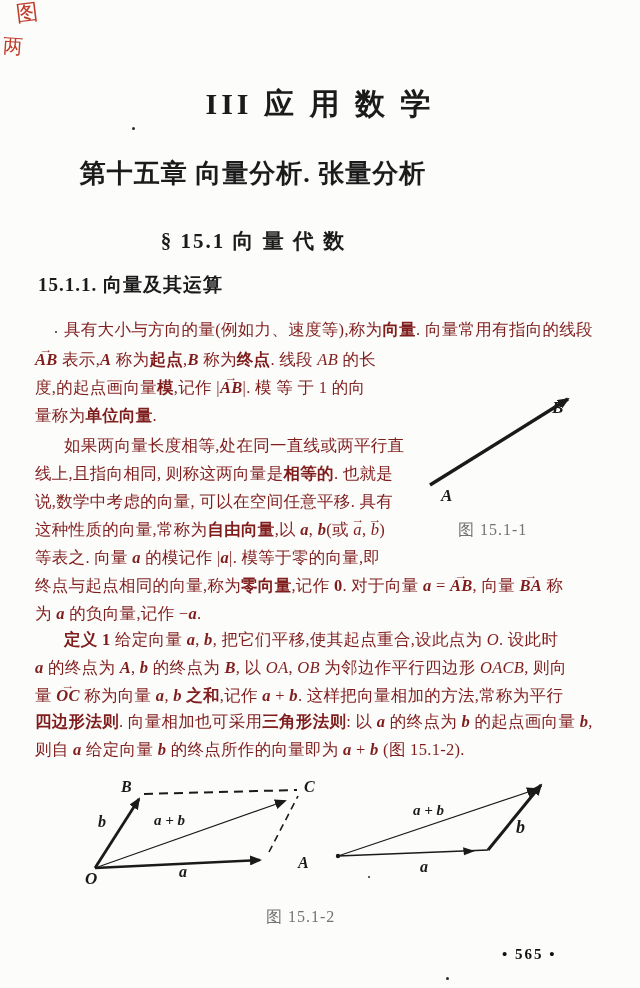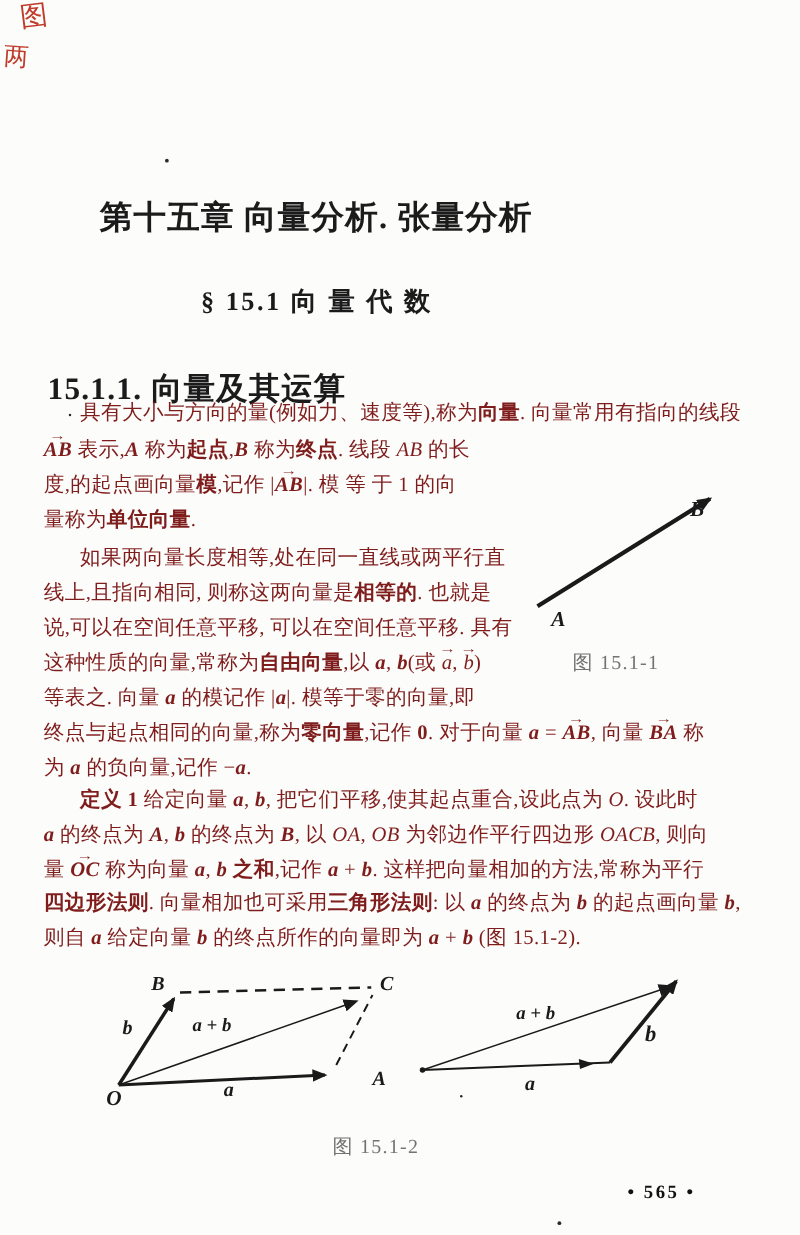--- a/index.html
+++ b/index.html
@@ -10,22 +10,22 @@
   }
   .stamp{position:absolute;color:#bf3b2b;font-family:"Liberation Serif",serif;line-height:1;}
   .stamp1{left:16px;top:2px;font-size:22px;transform:rotate(-7deg);}
   .stamp2{left:3px;top:36px;font-size:20px;transform:rotate(4deg);}
   .part-title{position:absolute;left:0;top:84px;width:640px;text-align:center;
     font-size:30px;font-weight:700;letter-spacing:4px;margin:0;}
   .chapter-title{position:absolute;left:0;top:156px;width:506px;text-align:center;
     font-size:26px;font-weight:700;letter-spacing:1px;margin:0;}
   .section-title{position:absolute;left:0;top:227px;width:507px;text-align:center;
     font-size:21px;font-weight:700;letter-spacing:2px;margin:0;}
-  .subsection-title{position:absolute;left:38px;top:294px;
-    font-size:25px;font-weight:700;letter-spacing:1px;margin:0;}
+  .subsection-title{position:absolute;left:38px;top:272px;
+    font-size:19px;font-weight:700;letter-spacing:1px;margin:0;}
   .tl{position:absolute;white-space:nowrap;font-size:16.5px;line-height:1;
     letter-spacing:0.3px;color:#7f1d1d;}
   .seg-n{}
   .seg-b{font-weight:700;}
   .seg-i{font-style:italic;}
   .seg-bi{font-style:italic;font-weight:700;}
   .seg-v,.seg-vb{font-style:italic;position:relative;display:inline-block;}
   .seg-v::after,.seg-vb::after{
     content:"→";position:absolute;left:50%;top:-0.70em;
     transform:translateX(-50%) scaleX(1.25);
@@ -39,32 +39,33 @@
   .speck{position:absolute;background:#2a2a2a;border-radius:50%;}
 </style>
 </head>
 <body>
 
 <div class="page">
 
   <div class="stamp stamp1">图</div>
   <div class="stamp stamp2">两</div>
 
+  <h1 class="part-title">III  应 用 数 学</h1>
   <h2 class="chapter-title">第十五章   向量分析. 张量分析</h2>
   <h3 class="section-title">§ 15.1   向 量 代 数</h3>
   <h4 class="subsection-title">15.1.1.   向量及其运算</h4>
 
   <div id="text-lines">
       <div class="tl" style="left: 64px; top: 322px;"><span class="seg-n">具有大小与方向的量(例如力、速度等),称为</span><span class="seg-b">向量</span><span class="seg-n">.  向量常用有指向的线段</span></div>
       <div class="tl" style="left: 35px; top: 352px;"><span class="seg-vb">AB</span><span class="seg-n"> 表示,</span><span class="seg-bi">A</span><span class="seg-n"> 称为</span><span class="seg-b">起点</span><span class="seg-n">,</span><span class="seg-bi">B</span><span class="seg-n"> 称为</span><span class="seg-b">终点</span><span class="seg-n">.   线段 </span><span class="seg-i">AB</span><span class="seg-n"> 的长</span></div>
       <div class="tl" style="left: 35px; top: 380px;"><span class="seg-n">度,的起点画向量</span><span class="seg-b">模</span><span class="seg-n">,记作  |</span><span class="seg-vb">AB</span><span class="seg-n">|.   模 等 于 1 的向</span></div>
       <div class="tl" style="left: 35px; top: 408px;"><span class="seg-n">量称为</span><span class="seg-b">单位向量</span><span class="seg-n">.</span></div>
       <div class="tl" style="left: 64px; top: 438px;"><span class="seg-n">如果两向量长度相等,处在同一直线或两平行直</span></div>
       <div class="tl" style="left: 35px; top: 466px;"><span class="seg-n">线上,且指向相同, 则称这两向量是</span><span class="seg-b">相等的</span><span class="seg-n">.   也就是</span></div>
-      <div class="tl" style="left: 35px; top: 494px;"><span class="seg-n">说,可以在空间任意平移, 可以在空间任意平移.   具有</span></div>
+      <div class="tl" style="left: 35px; top: 494px;"><span class="seg-n">说,数学中考虑的向量, 可以在空间任意平移.   具有</span></div>
       <div class="tl" style="left: 35px; top: 522px;"><span class="seg-n">这种性质的向量,常称为</span><span class="seg-b">自由向量</span><span class="seg-n">,以 </span><span class="seg-bi">a</span><span class="seg-n">, </span><span class="seg-bi">b</span><span class="seg-n">(或  </span><span class="seg-v">a</span><span class="seg-n">, </span><span class="seg-v">b</span><span class="seg-n">)</span></div>
       <div class="tl" style="left: 35px; top: 550px;"><span class="seg-n">等表之.  向量 </span><span class="seg-bi">a</span><span class="seg-n"> 的模记作 |</span><span class="seg-bi">a</span><span class="seg-n">|.   模等于零的向量,即</span></div>
       <div class="tl" style="left: 35px; top: 578px;"><span class="seg-n">终点与起点相同的向量,称为</span><span class="seg-b">零向量</span><span class="seg-n">,记作 </span><span class="seg-b">0</span><span class="seg-n">.  对于向量 </span><span class="seg-bi">a</span><span class="seg-n"> = </span><span class="seg-vb">AB</span><span class="seg-n">, 向量 </span><span class="seg-vb">BA</span><span class="seg-n"> 称</span></div>
       <div class="tl" style="left: 35px; top: 606px;"><span class="seg-n">为 </span><span class="seg-bi">a</span><span class="seg-n"> 的负向量,记作 −</span><span class="seg-bi">a</span><span class="seg-n">.</span></div>
       <div class="tl" style="left: 64px; top: 632px;"><span class="seg-b">定义 1</span><span class="seg-n">   给定向量 </span><span class="seg-bi">a</span><span class="seg-n">, </span><span class="seg-bi">b</span><span class="seg-n">, 把它们平移,使其起点重合,设此点为 </span><span class="seg-i">O</span><span class="seg-n">.   设此时</span></div>
       <div class="tl" style="left: 35px; top: 660px;"><span class="seg-bi">a</span><span class="seg-n"> 的终点为 </span><span class="seg-bi">A</span><span class="seg-n">, </span><span class="seg-bi">b</span><span class="seg-n"> 的终点为 </span><span class="seg-bi">B</span><span class="seg-n">, 以 </span><span class="seg-i">OA</span><span class="seg-n">, </span><span class="seg-i">OB</span><span class="seg-n"> 为邻边作平行四边形 </span><span class="seg-i">OACB</span><span class="seg-n">, 则向</span></div>
       <div class="tl" style="left: 35px; top: 688px;"><span class="seg-n">量 </span><span class="seg-vb">OC</span><span class="seg-n"> 称为向量 </span><span class="seg-bi">a</span><span class="seg-n">, </span><span class="seg-bi">b</span><span class="seg-n"> </span><span class="seg-b">之和</span><span class="seg-n">,记作 </span><span class="seg-bi">a</span><span class="seg-n"> + </span><span class="seg-bi">b</span><span class="seg-n">.   这样把向量相加的方法,常称为平行</span></div>
       <div class="tl" style="left: 35px; top: 714px;"><span class="seg-b">四边形法则</span><span class="seg-n">.  向量相加也可采用</span><span class="seg-b">三角形法则</span><span class="seg-n">:  以 </span><span class="seg-bi">a</span><span class="seg-n"> 的终点为 </span><span class="seg-bi">b</span><span class="seg-n"> 的起点画向量 </span><span class="seg-bi">b</span><span class="seg-n">,</span></div>
       <div class="tl" style="left: 35px; top: 742px;"><span class="seg-n">则自 </span><span class="seg-bi">a</span><span class="seg-n"> 给定向量 </span><span class="seg-bi">b</span><span class="seg-n"> 的终点所作的向量即为 </span><span class="seg-bi">a</span><span class="seg-n"> + </span><span class="seg-bi">b</span><span class="seg-n"> (图 15.1-2).</span></div>
     </div>

